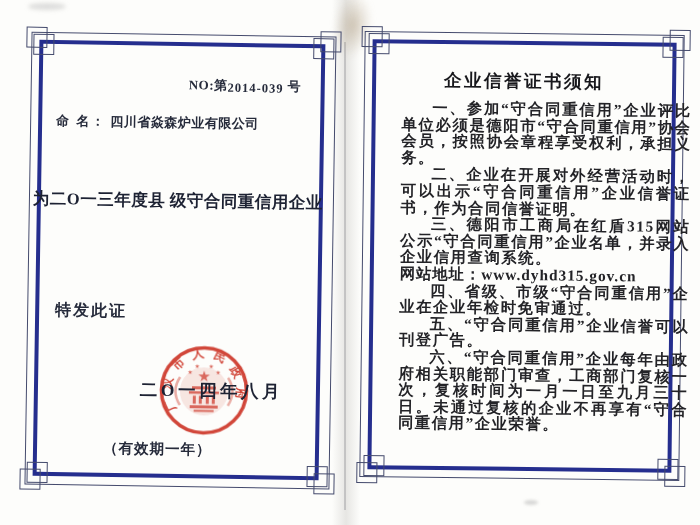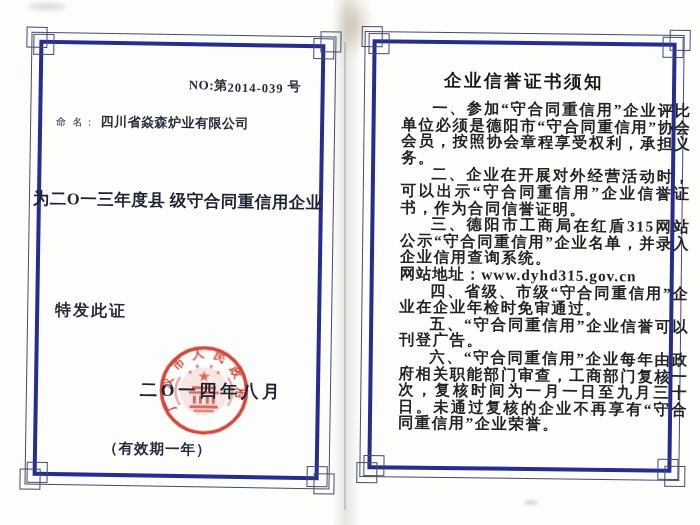--- a/index.html
+++ b/index.html
@@ -34,21 +34,21 @@
   .sq.tr-a{right:0px;top:3px;}  .sq.tr-b{right:7px;top:10px;}
   .sq.bl-a{left:3px;bottom:2px;}.sq.bl-b{left:10px;bottom:9px;}
   .sq.br-a{right:0px;bottom:2px;}.sq.br-b{right:7px;bottom:9px;}
 
   
   .serial{position:absolute;left:166px;top:50px;font-weight:bold;font-size:13px;color:var(--ink);letter-spacing:0.5px;white-space:nowrap;}
   .serial .digits{font-size:12.5px;position:relative;top:2px;letter-spacing:1px;}
   .serial .suffix{margin-left:4px;}
 
   .name-line{position:absolute;left:34px;top:88px;display:flex;align-items:baseline;white-space:nowrap;color:var(--ink);}
-  .name-label{font-size:10px;font-weight:normal;letter-spacing:2px;}
+  .name-label{font-size:13px;font-weight:bold;letter-spacing:2px;}
   .company-name{font-size:13px;font-weight:bold;letter-spacing:0.5px;margin-left:4px;}
 
   .award-line{position:absolute;left:12px;top:164px;font-size:16.5px;font-weight:bold;letter-spacing:0.5px;color:var(--ink-strong);white-space:nowrap;}
   .issue-line{position:absolute;left:36px;top:276px;font-size:16px;font-weight:bold;letter-spacing:2px;color:var(--ink);}
 
   .seal{position:absolute;left:140px;top:318px;width:92px;height:92px;z-index:1;}
   .date-line{position:absolute;left:122px;top:352px;font-size:17.5px;font-weight:bold;letter-spacing:3.5px;color:var(--ink-strong);z-index:2;white-space:nowrap;}
   .validity-line{position:absolute;left:86px;top:414px;font-size:14.5px;font-weight:bold;letter-spacing:1px;color:var(--ink);white-space:nowrap;}
 
   

